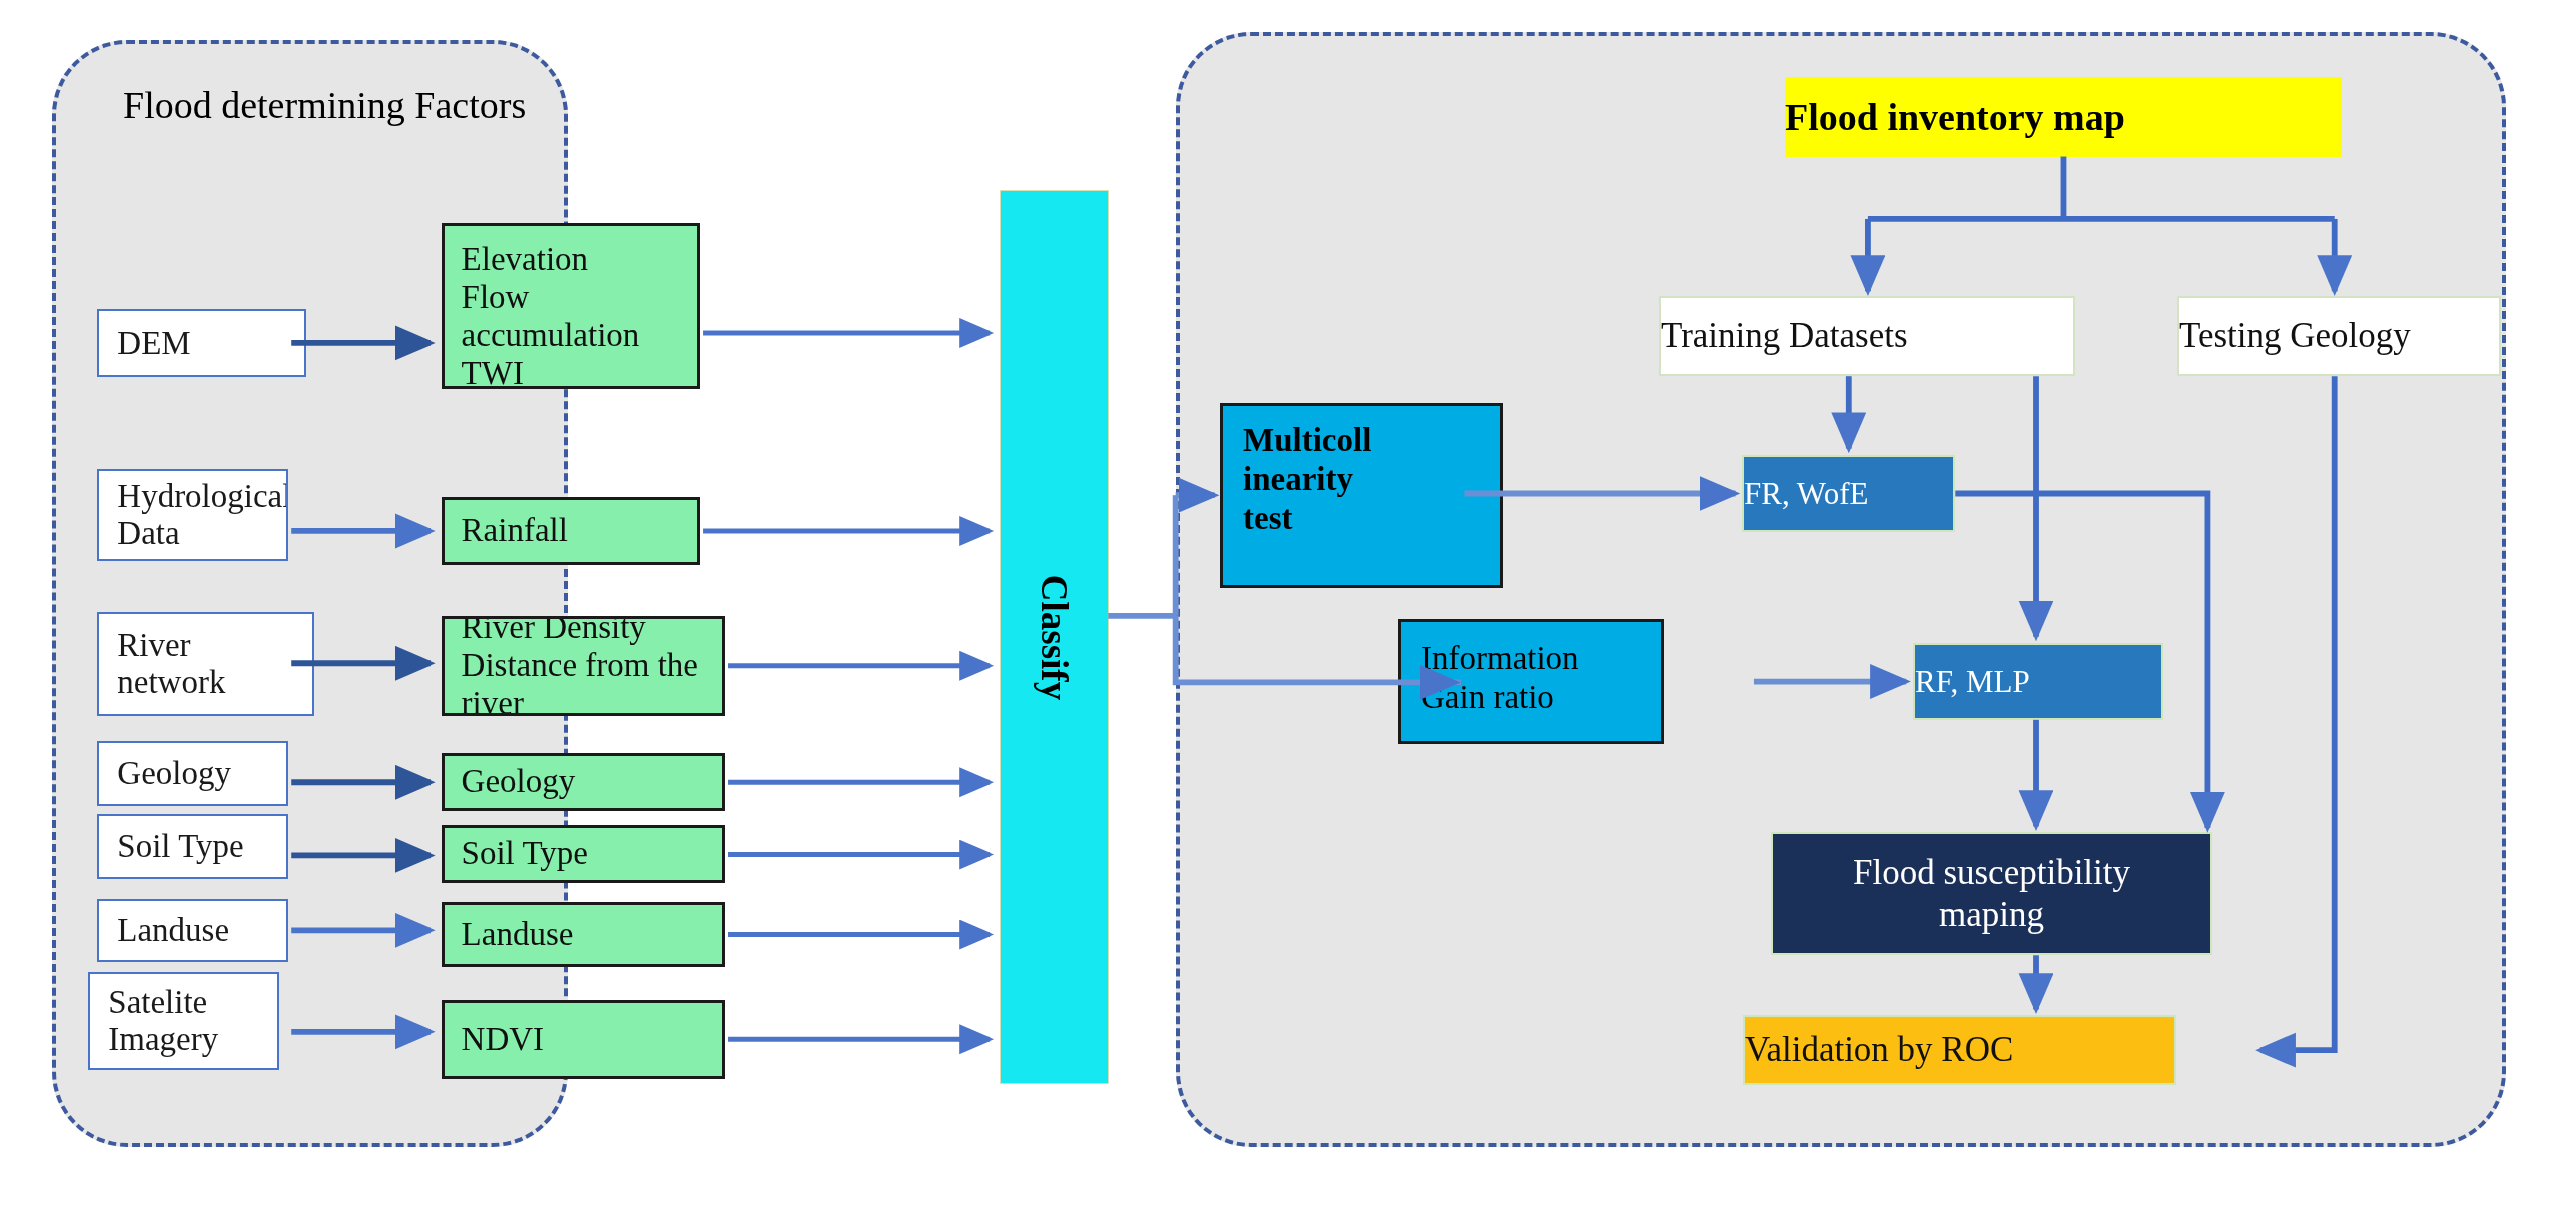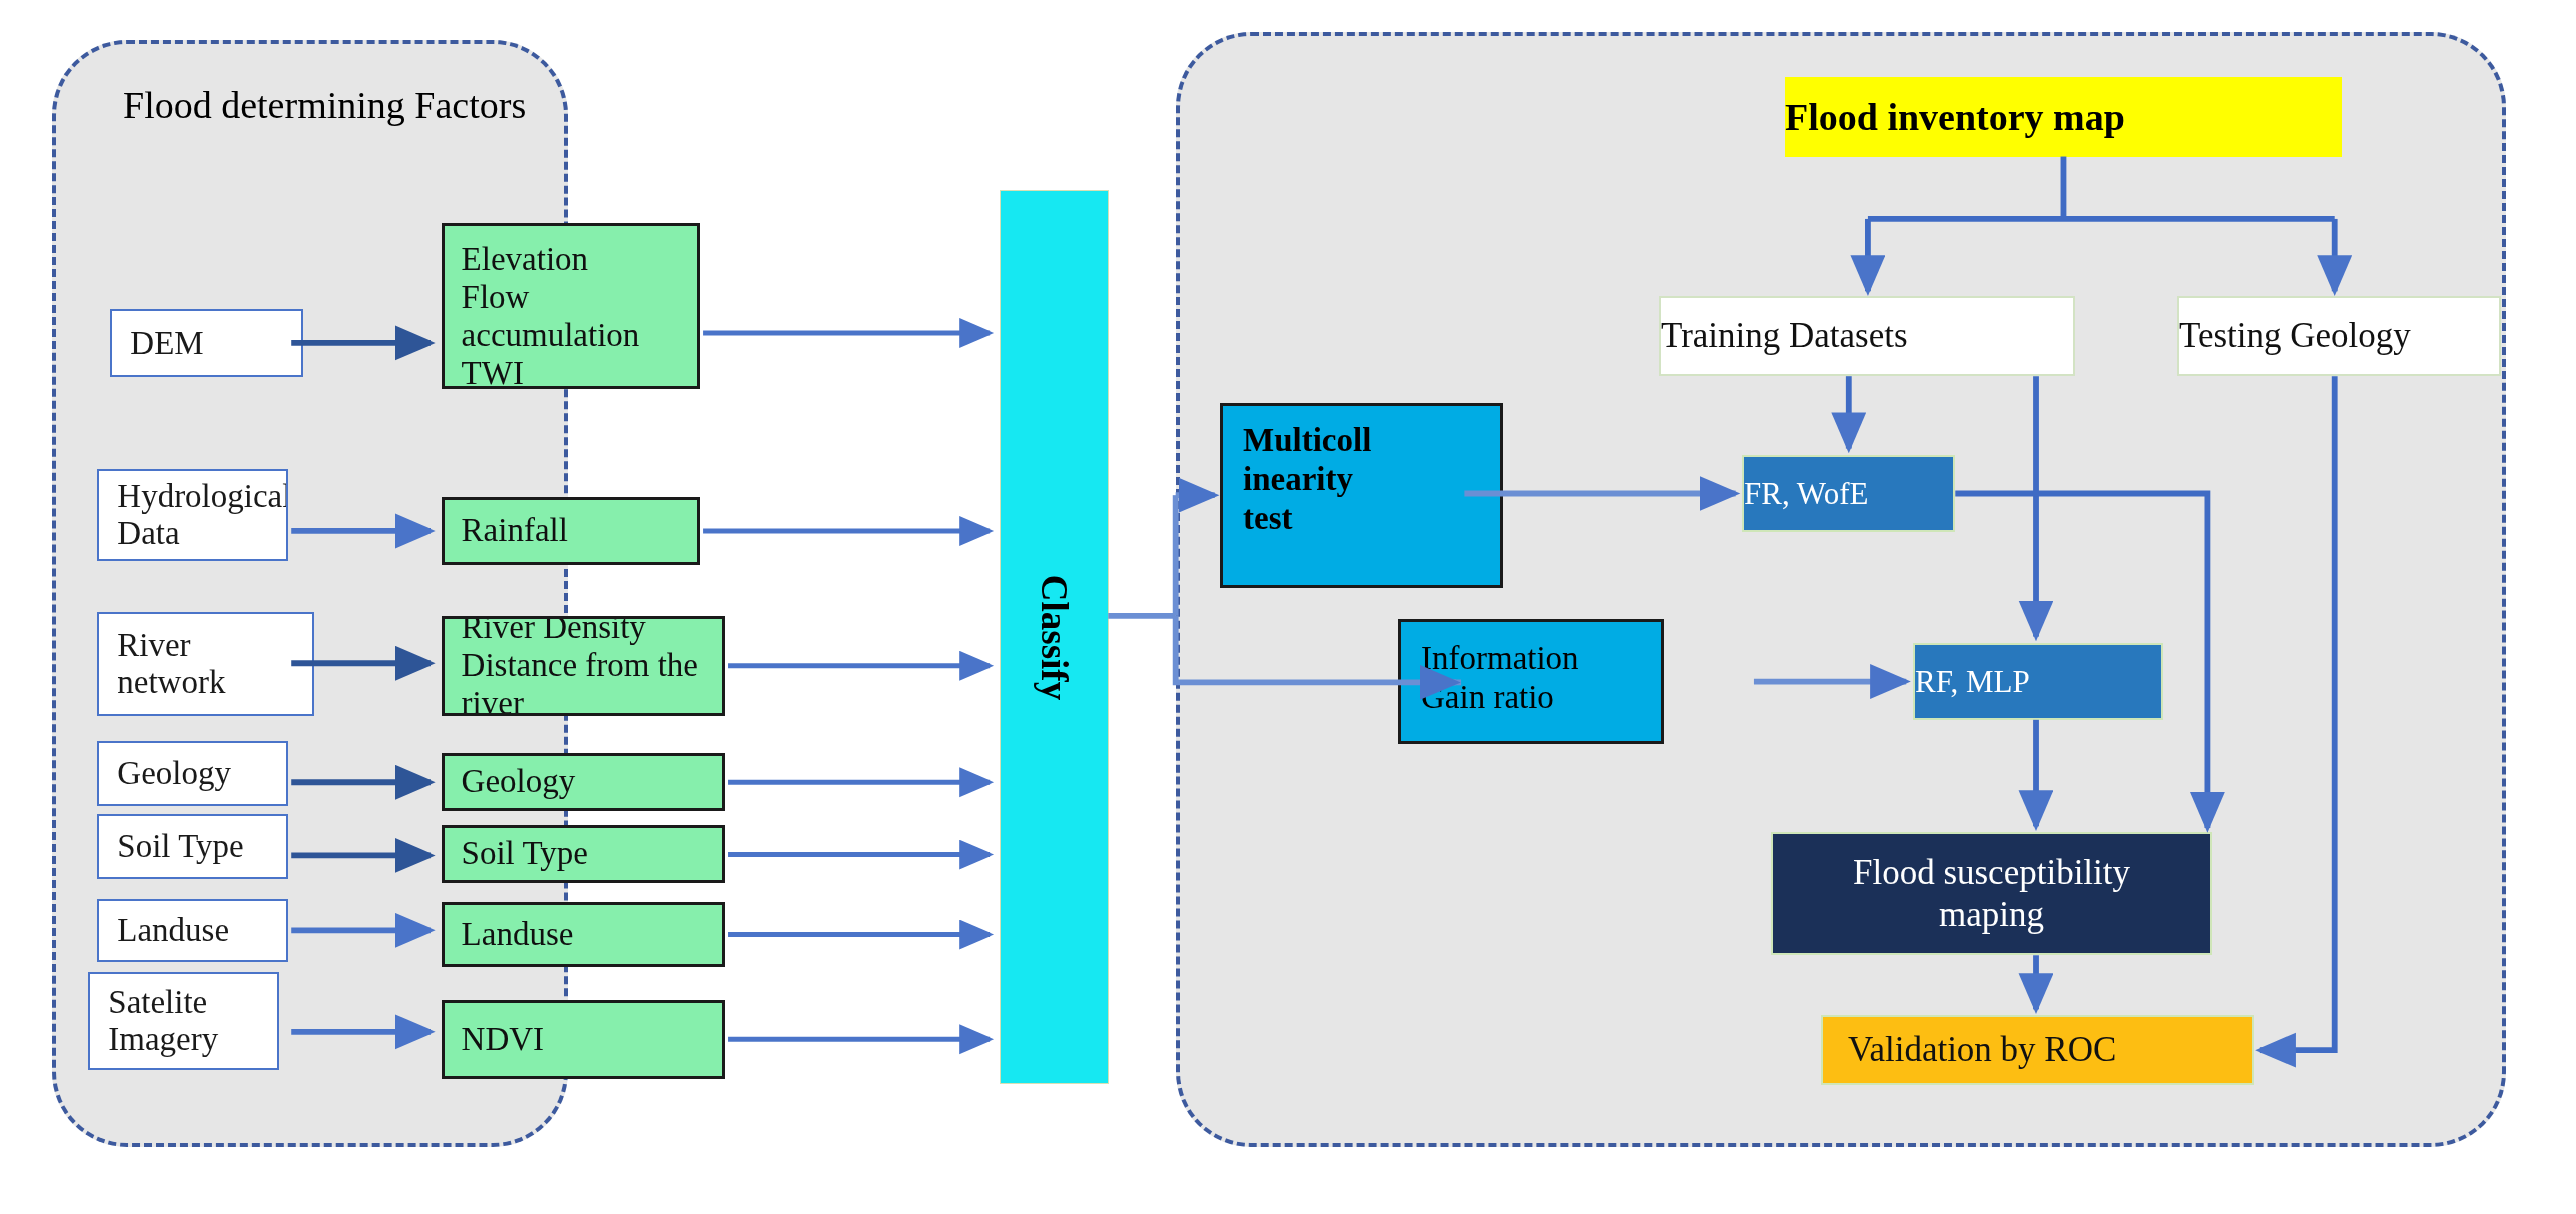--- a/index.html
+++ b/index.html
@@ -53,21 +53,21 @@
             pointer-events:none;}
 </style>
 </head>
 <body>
 
 <div id="stage">
 
   <div class="panel" style="left:52px;top:40px;width:516px;height:1107px;"></div>
   <div class="panel-title" style="left:123px;top:83px;font-size:38px;">Flood determining Factors</div>
 
-  <div class="box src" style="left:110px;top:309px;width:193px;height:68px;">
+  <div class="box src" style="left:97px;top:309px;width:209px;height:68px;">
     <span>DEM</span>
   </div>
   <div class="box src" style="left:97px;top:469px;width:191px;height:92px;">
     <span class="ml">Hydrological<br>Data</span>
   </div>
   <div class="box src" style="left:97px;top:612px;width:217px;height:104px;">
     <span>River<br>network</span>
   </div>
   <div class="box src" style="left:97px;top:741px;width:191px;height:65px;">
     <span>Geology</span>
@@ -134,21 +134,21 @@
   </div>
 
   <div class="box model" style="left:1913px;top:643px;width:250px;height:77px;">
     <span>RF, MLP</span>
   </div>
 
   <div class="box final" style="left:1771px;top:832px;width:441px;height:123px;">
     <span>Flood susceptibility<br>maping</span>
   </div>
 
-  <div class="box valid" style="left:1821px;top:1015px;width:433px;height:70px;padding-left:25px;">
+  <div class="box valid" style="left:1743px;top:1015px;width:433px;height:70px;">
     <span>Validation by ROC</span>
   </div>
 
   <svg class="wires" viewBox="0 0 3096 1460">
     <defs>
       <marker id="ah" markerWidth="8" markerHeight="8" refX="6.2" refY="3" orient="auto" markerUnits="strokeWidth">
         <path d="M0,0 L7,3 L0,6 z" fill="#4a74c9"></path>
       </marker>
       <marker id="ahd" markerWidth="8" markerHeight="8" refX="6.2" refY="3" orient="auto" markerUnits="strokeWidth">
         <path d="M0,0 L7,3 L0,6 z" fill="#2e5597"></path>

